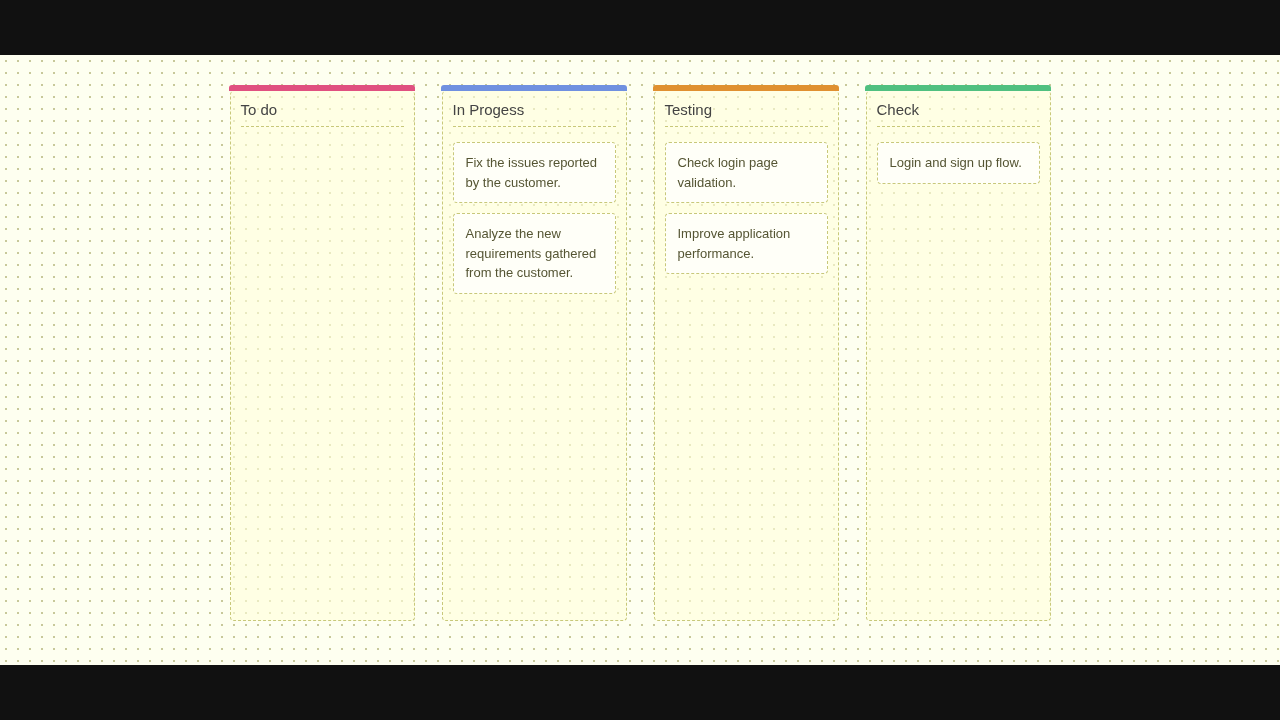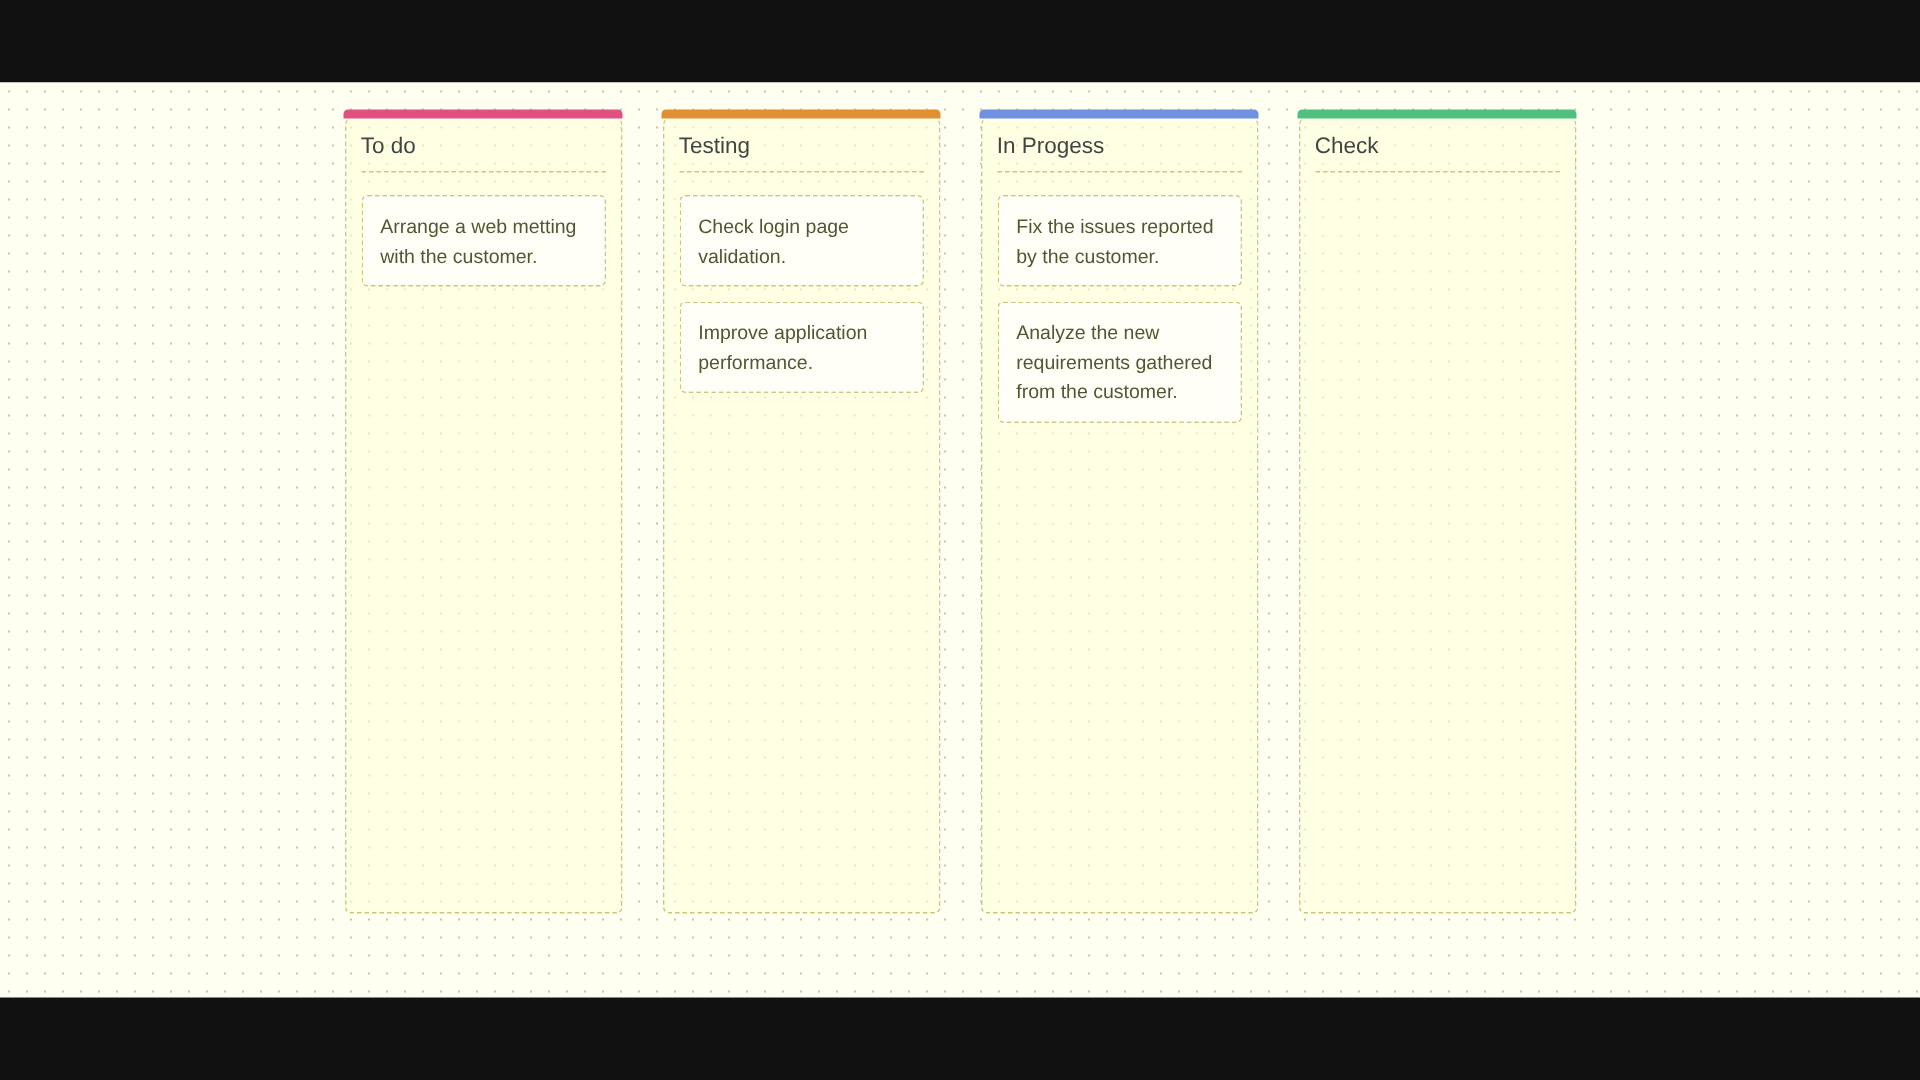--- a/index.html
+++ b/index.html
@@ -38,21 +38,21 @@
       top: 55px;
       bottom: 55px;
       left: 0;
       right: 0;
       background-color: #fefff0;
       background-image: radial-gradient(circle, #c8c89a 1px, transparent 1px);
       background-size: 12px 12px;
       display: flex;
       justify-content: center;
       align-items: flex-start;
-      padding: 24px 20px;
+      padding: 36px 20px;
       gap: 27px;
     }
 
     .column {
       width: 185px;
       min-height: 530px;
       background-color: rgba(255, 255, 220, 0.6);
       border: 1.5px dashed #c8c87a;
       border-top: none;
       border-radius: 4px;
@@ -106,33 +106,33 @@
   </style>
 </head>
 <body>
 
 <div class="top-bar"></div>
 
 <div class="board" id="board-container">
 <div class="column column-todo">
       <div class="column-header"></div>
       <div class="column-title">To do</div>
-      <div class="card">Arrange a web metting with the customer.</div>
+    </div>
+    <div class="column column-inprogress">
+      <div class="column-header"></div>
+      <div class="column-title">In Progess</div>
+      <div class="card">Fix the issues reported by the customer.</div>
+      <div class="card">Analyze the new requirements gathered from the customer.</div>
     </div>
     <div class="column column-testing">
       <div class="column-header"></div>
       <div class="column-title">Testing</div>
       <div class="card">Check login page validation.</div>
       <div class="card">Improve application performance.</div>
     </div>
-    <div class="column column-inprogress">
-      <div class="column-header"></div>
-      <div class="column-title">In Progess</div>
-      <div class="card">Fix the issues reported by the customer.</div>
-      <div class="card">Analyze the new requirements gathered from the customer.</div>
-    </div>
     <div class="column column-done">
       <div class="column-header"></div>
       <div class="column-title">Check</div>
+      <div class="card">Login and sign up flow.</div>
     </div>
   </div>
 
 <div class="bottom-bar"></div>
 
 </body></html>

